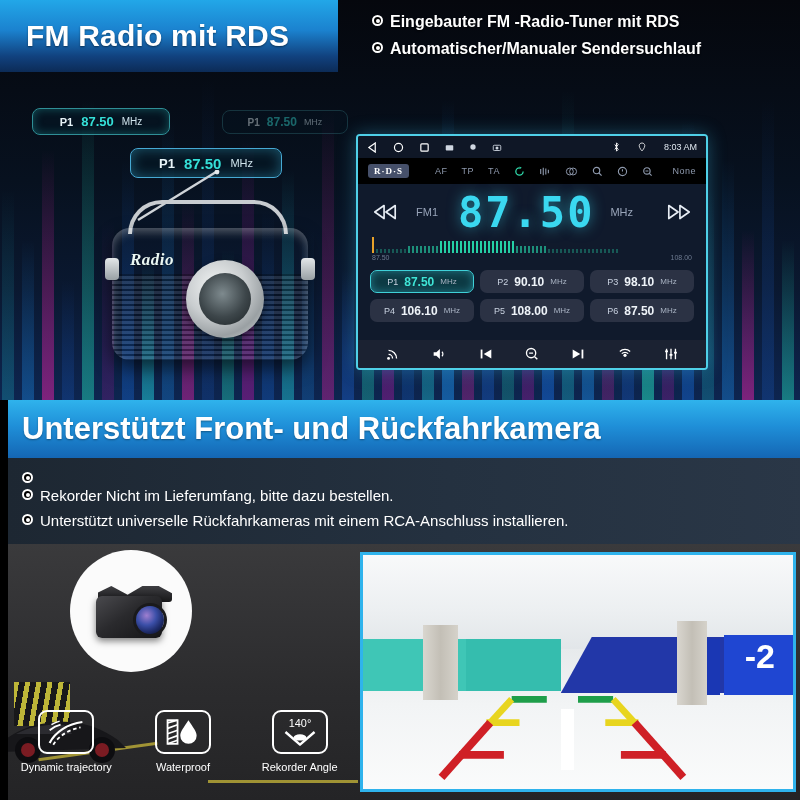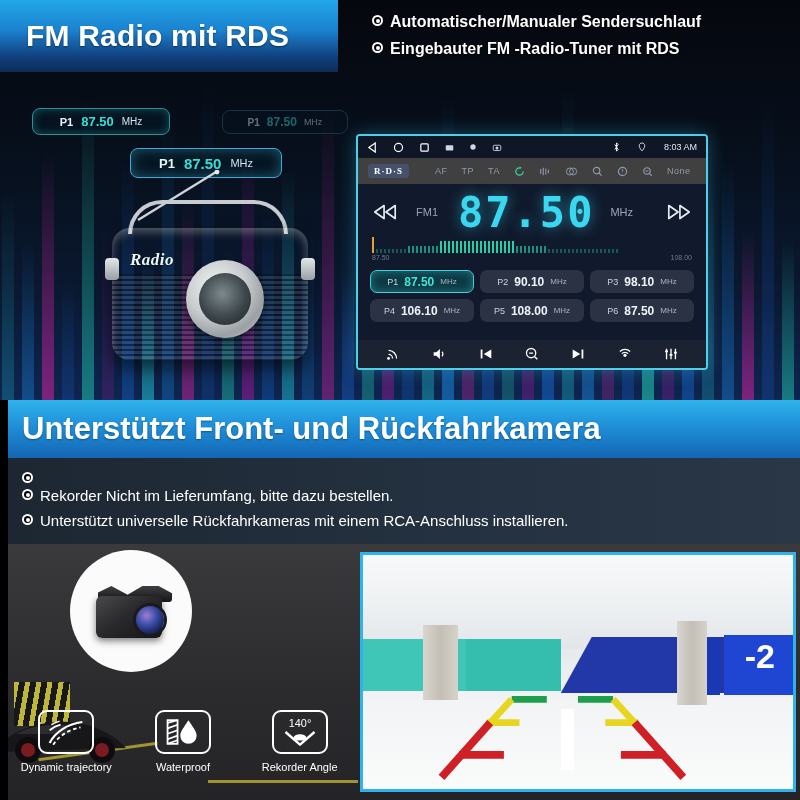--- a/index.html
+++ b/index.html
@@ -70,21 +70,21 @@
   .v-knob { position:absolute; width:14px; height:22px; border-radius:4px; top:40px;
             background:linear-gradient(180deg,#e3e7e9,#98a0a4); }
 
   
   .headunit { position:absolute; left:356px; top:134px; width:352px; height:236px;
               border:2px solid #4fd0e8; border-radius:4px; background:#101a2c; overflow:hidden;
               box-shadow:0 0 18px rgba(60,190,230,.35); }
   .hu-status { height:22px; display:flex; align-items:center; padding:0 9px; background:#0f1726; }
   .hu-navicons { display:flex; align-items:center; gap:15px; }
   .hu-statusright { margin-left:auto; display:flex; align-items:center; gap:18px; color:#dfe7ef; font-size:9px; }
-  .hu-rds { height:26px; display:flex; align-items:center; padding:0 10px; background:#404040; }
+  .hu-rds { height:26px; display:flex; align-items:center; padding:0 10px; background:#000000; }
   .rds-badge { background:#46506a; color:#fff; font-size:9px; font-weight:bold; letter-spacing:1px;
                padding:2px 6px; border-radius:3px; font-family:"Liberation Serif", serif; }
   .rds-item { color:#8e99ad; font-size:9px; margin-left:14px; letter-spacing:.5px; }
   .hu-freq { height:56px; display:flex; align-items:center; padding:0 14px; }
   .hu-band { color:#97a3b8; font-size:11px; margin-left:18px; }
   .hu-bignum { color:#3ad8f0; font-size:42px; font-weight:bold; letter-spacing:2px; margin-left:20px;
                font-family:"DejaVu Sans Mono", monospace; text-shadow:0 0 14px rgba(58,216,240,.55); }
   .hu-unit { color:#9aa6ba; font-size:11px; margin-left:16px; }
   .hu-scale { height:26px; position:relative; margin:0 14px; }
   .scale-ticks { position:absolute; left:0; right:0; top:0; height:13px; display:flex; align-items:flex-end; gap:2px; }
@@ -195,25 +195,25 @@
       <div class="eq-bar" style="left: 782px; height: 160px; background: linear-gradient(rgba(0, 0, 0, 0) 0%, rgba(34, 201, 176, 0.333) 42%, rgba(34, 201, 176, 0.8) 100%); opacity: 0.65;"></div>
     </div>
 
   <div class="fm-banner">
     <div class="fm-banner-title">FM Radio mit RDS</div>
   </div>
 
   <div class="fm-bullets" id="fm-bullets">
       <div class="fm-bullet">
         <span class="bdot"></span>
-        <span>Automatischer/Manualer Sendersuchlauf</span>
+        <span>Eingebauter FM -Radio-Tuner mit RDS</span>
       </div>
       <div class="fm-bullet">
         <span class="bdot"></span>
-        <span>Eingebauter FM -Radio-Tuner mit RDS</span>
+        <span>Automatischer/Manualer Sendersuchlauf</span>
       </div>
     </div>
 
   <div class="chip" id="chip-a">
     <span class="p">P1</span>
     <span class="f">87.50</span>
     <span class="u">MHz</span>
   </div>
   <div class="chip" id="chip-b">
     <span class="p">P1</span>
@@ -298,21 +298,21 @@
         </svg>
       <svg width="11" height="11" viewBox="0 0 12 12" style="margin-left:14px;">
           <circle cx="6" cy="6" r="4.5" fill="none" stroke="#8e99ad" stroke-width="1.2"></circle>
           <path d="M6 3.6 L6 6 M6 8 L6 8.2" stroke="#8e99ad" stroke-width="1.2"></path>
         </svg>
       <svg width="11" height="11" viewBox="0 0 12 12" style="margin-left:14px;">
           <circle cx="5.4" cy="5.4" r="3.5" fill="none" stroke="#8e99ad" stroke-width="1.3"></circle>
           <line x1="3.8" y1="5.4" x2="7" y2="5.4" stroke="#8e99ad" stroke-width="1.2"></line>
           <line x1="8" y1="8" x2="10.6" y2="10.6" stroke="#8e99ad" stroke-width="1.3"></line>
         </svg>
-      <span class="rds-item" style="margin-left:14px;">None</span>
+      <span class="rds-item" style="margin-left:20px;">None</span>
     </div>
 
     <div class="hu-freq">
       <svg width="26" height="20" viewBox="0 0 28 20">
         <path d="M13 3 L3 10 L13 17 Z" fill="none" stroke="#e8eef5" stroke-width="1.8" stroke-linejoin="round"></path>
         <path d="M25 3 L15 10 L25 17 Z" fill="none" stroke="#e8eef5" stroke-width="1.8" stroke-linejoin="round"></path>
       </svg>
       <span class="hu-band">FM1</span>
       <span class="hu-bignum">87.50</span>
       <span class="hu-unit">MHz</span>

